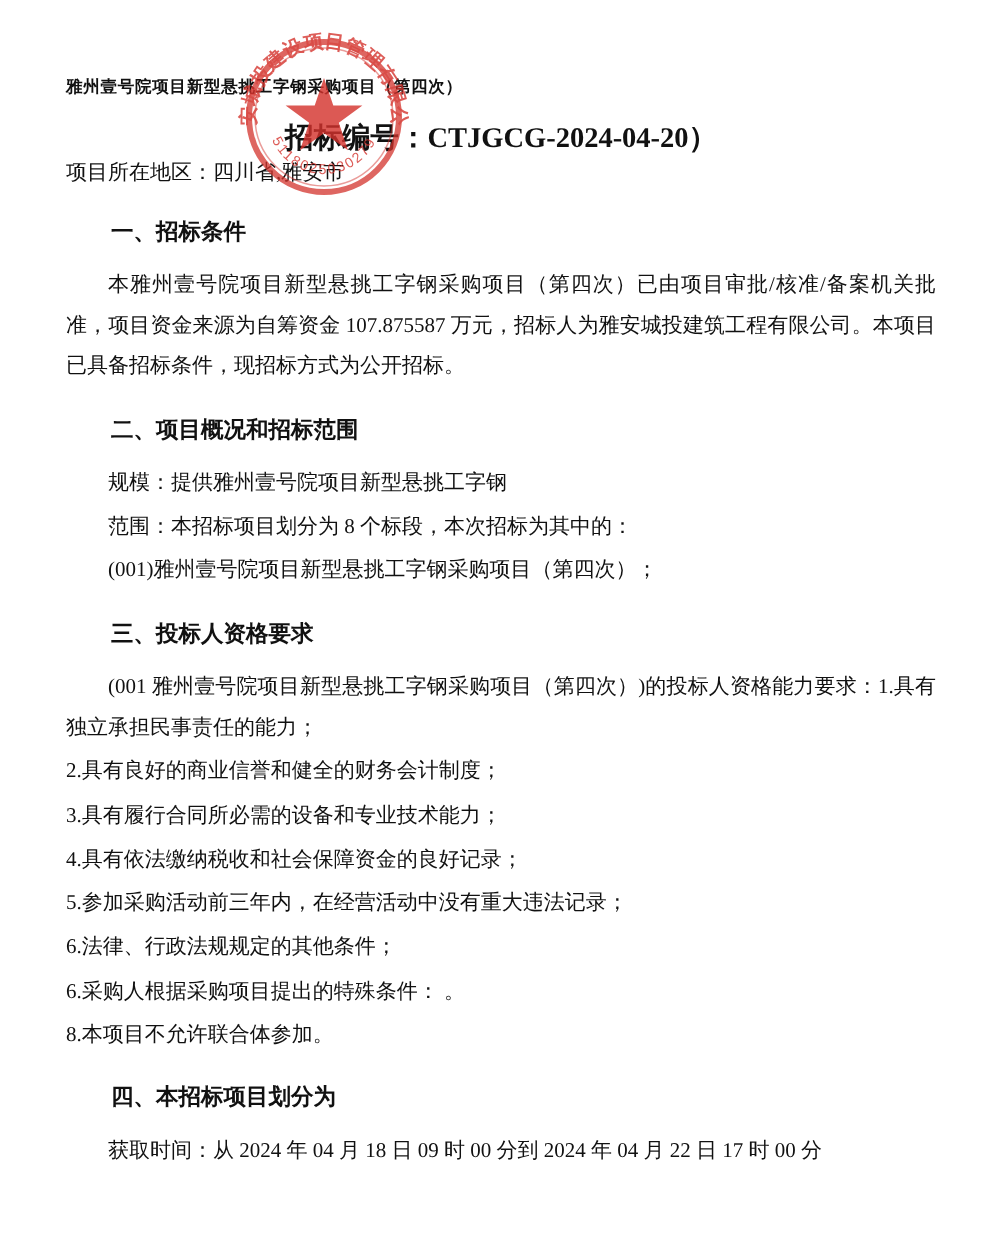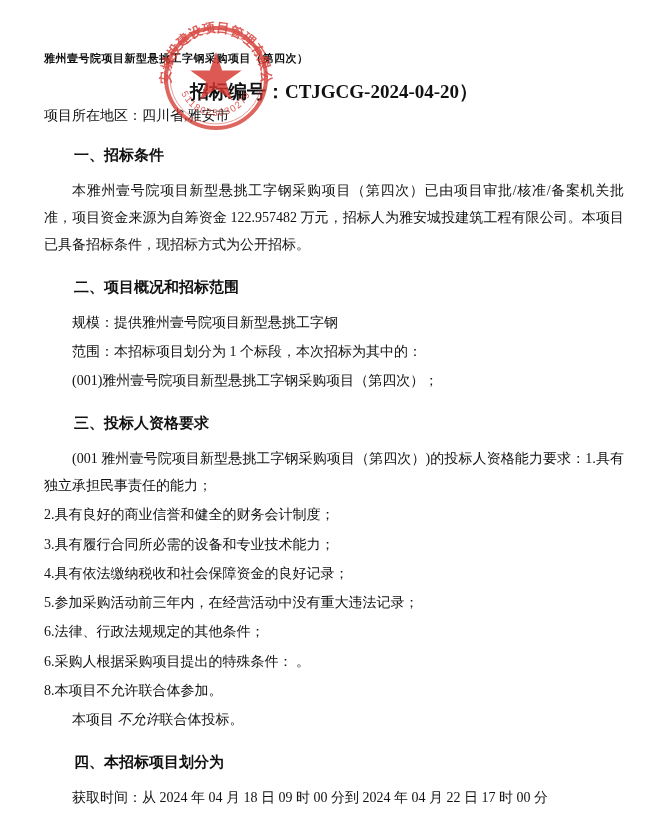--- a/index.html
+++ b/index.html
@@ -107,36 +107,33 @@
       <polygon points="64,38 70.2,56.4 89.6,56.4 73.9,67.8 80,86.2 64,74.8 48,86.2 54.1,67.8 38.4,56.4 57.8,56.4" fill="#d4322c" opacity="0.92"></polygon>
     </svg>
   </div>
 
   <div class="doc-title">雅州壹号院项目新型悬挑工字钢采购项目（第四次）</div>
   <div class="doc-subtitle">招标编号：CTJGCG-2024-04-20）</div>
 
   <div class="loc-line">项目所在地区：四川省,雅安市</div>
 
   <h2 class="section">一、招标条件</h2>
-  <p class="para indent2">本雅州壹号院项目新型悬挑工字钢采购项目（第四次）已由项目审批/核准/备案机关批准，项目资金来源为自筹资金 122.957482 万元，招标人为雅安城投建筑工程有限公司。本项目已具备招标条件，现招标方式为公开招标。</p>
+  <p class="para indent2">本雅州壹号院项目新型悬挑工字钢采购项目（第四次）已由项目审批/核准/备案机关批准，项目资金来源为自筹资金 107.875587 万元，招标人为雅安城投建筑工程有限公司。本项目已具备招标条件，现招标方式为公开招标。</p>
 
   <h2 class="section">二、项目概况和招标范围</h2>
   <p class="para indent2">规模：提供雅州壹号院项目新型悬挑工字钢</p>
-  <p class="para indent2">范围：本招标项目划分为 1 个标段，本次招标为其中的：</p>
+  <p class="para indent2">范围：本招标项目划分为 8 个标段，本次招标为其中的：</p>
   <p class="para indent2">(001)雅州壹号院项目新型悬挑工字钢采购项目（第四次）；</p>
 
   <h2 class="section">三、投标人资格要求</h2>
   <p class="para indent2">(001 雅州壹号院项目新型悬挑工字钢采购项目（第四次）)的投标人资格能力要求：1.具有独立承担民事责任的能力；</p>
   <p class="para indent0">2.具有良好的商业信誉和健全的财务会计制度；</p>
   <p class="para indent0">3.具有履行合同所必需的设备和专业技术能力；</p>
   <p class="para indent0">4.具有依法缴纳税收和社会保障资金的良好记录；</p>
   <p class="para indent0">5.参加采购活动前三年内，在经营活动中没有重大违法记录；</p>
   <p class="para indent0">6.法律、行政法规规定的其他条件；</p>
   <p class="para indent0">6.采购人根据采购项目提出的特殊条件：  。</p>
   <p class="para indent0">8.本项目不允许联合体参加。</p>
-  <p class="para indent2">
-    <span>本项目 </span><span class="italic-em">不允许</span><span>联合体投标。</span>
-  </p>
 
   <h2 class="section">四、本招标项目划分为</h2>
   <p class="para indent2">获取时间：从 2024 年 04 月 18 日 09 时 00 分到 2024 年 04 月 22 日 17 时 00 分</p>
 
 </div>
 
 </body></html>

